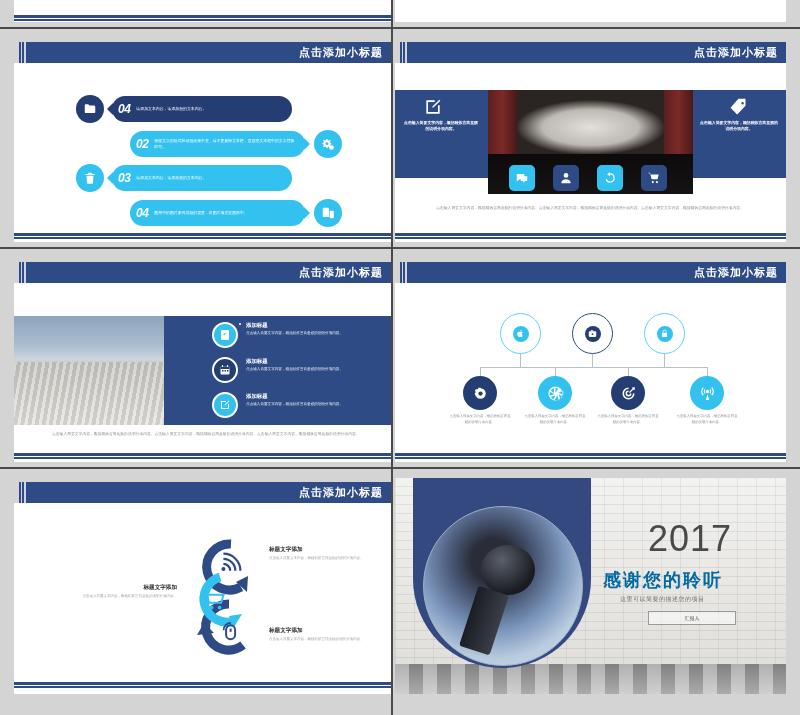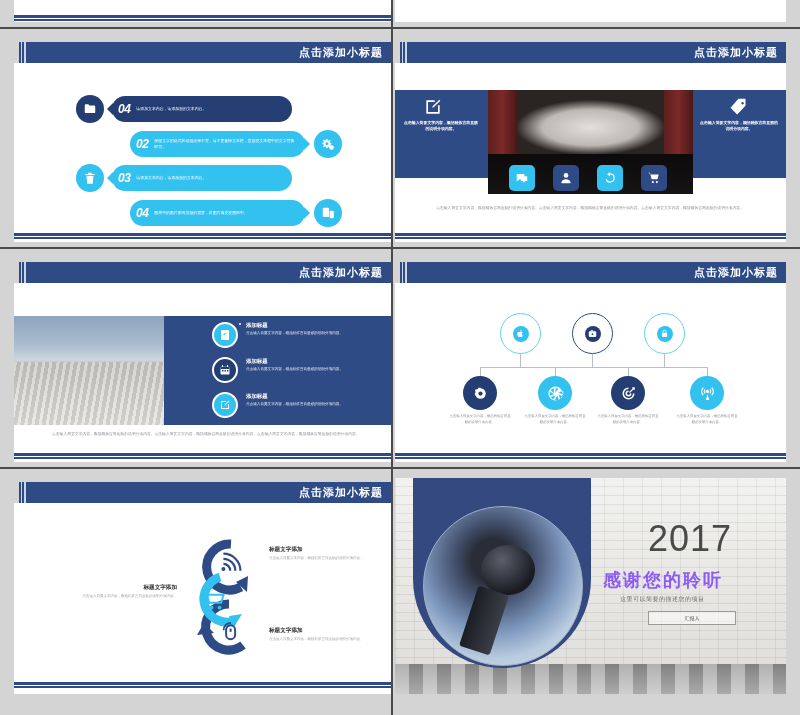--- a/index.html
+++ b/index.html
@@ -179,21 +179,21 @@
     position:absolute; left:36%; top:24%; width:34%; height:32%;
     border-radius:50%;
     background:radial-gradient(circle at 38% 30%, #5a5f6b, #191b21 70%);
   }
   .mic-circle .stem {
     position:absolute; left:28%; top:52%; width:20%; height:40%;
     background:linear-gradient(90deg,#1b1d23,#3a3e48);
     transform:rotate(18deg); border-radius:3px;
   }
   .year { position:absolute; font-size:36px; color:#4a4a4a; letter-spacing:1px; }
-  .thanks { position:absolute; font-size:18px; font-weight:bold; color:#8b5cf6; letter-spacing:2px; }
+  .thanks { position:absolute; font-size:18px; font-weight:bold; color:#0369a1; letter-spacing:2px; }
   .subtitle { position:absolute; font-size:6px; color:#6a6a6a; letter-spacing:.5px; }
   .speaker {
     position:absolute; border:1px solid #9a9a9a; background:rgba(255,255,255,.55);
     font-size:5px; color:#4a4a4a; display:flex; align-items:center; justify-content:center;
   }
 </style>
 </head>
 <body>
 
 <div class="sheet">

